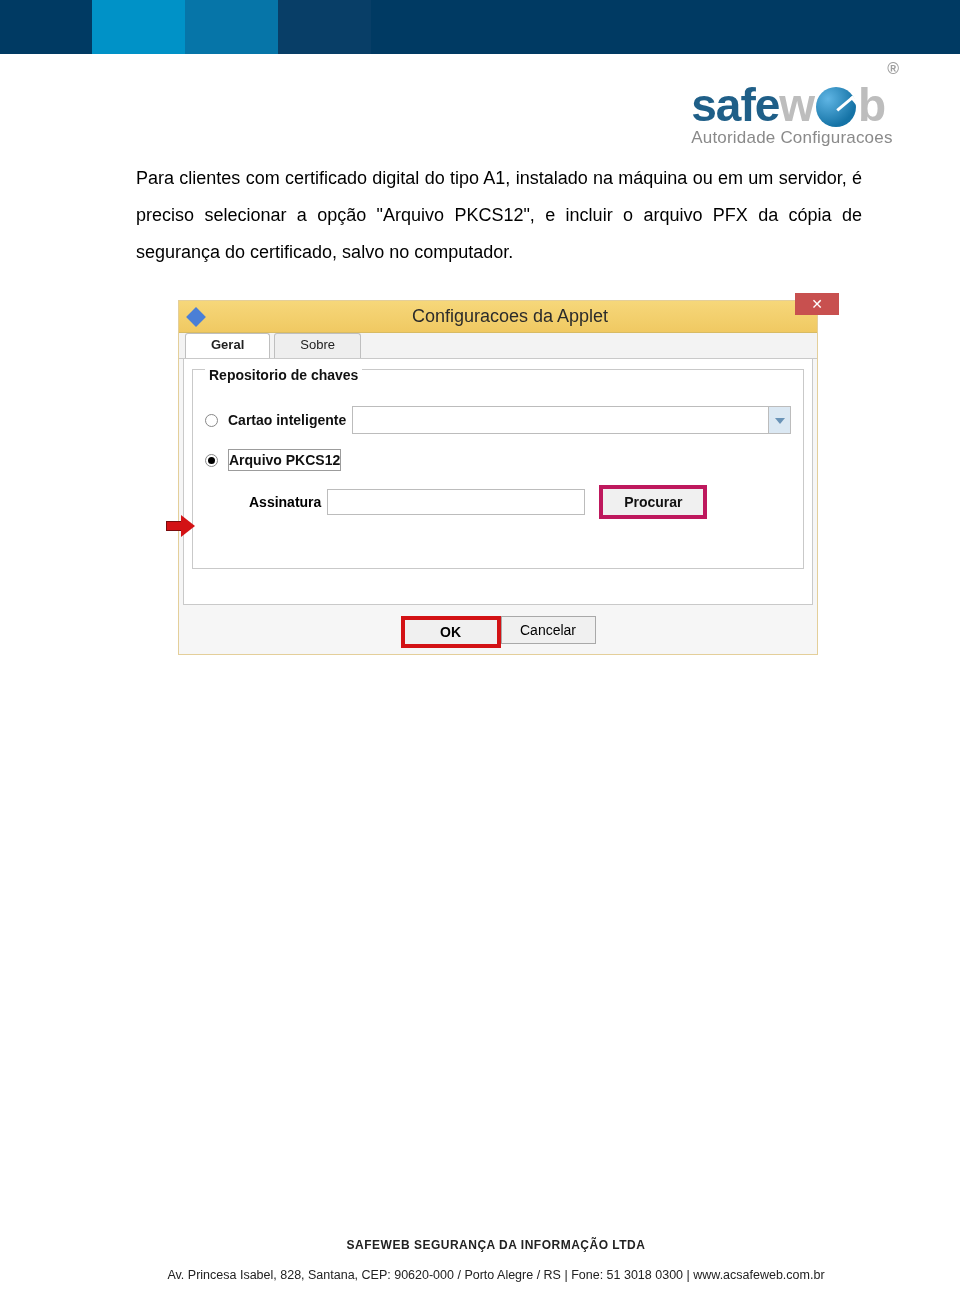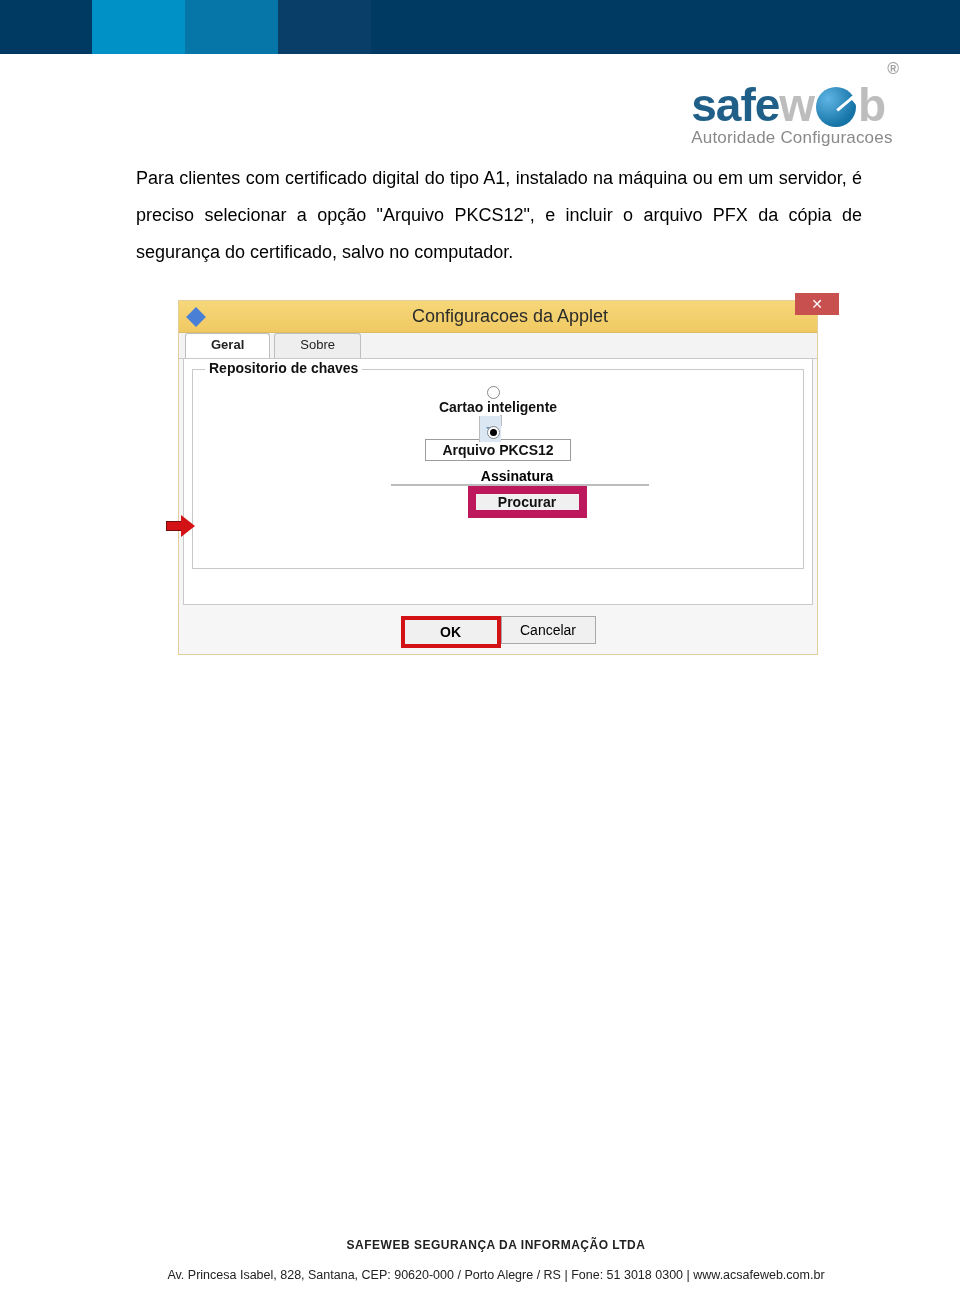--- a/index.html
+++ b/index.html
@@ -49,44 +49,44 @@
   .tab { border:1px solid #bfbfbf; border-bottom:none; background:#fff;
          padding:3px 25px; margin-right:4px; border-radius:3px 3px 0 0;
          font-size:13px; font-weight:600; color:#222; }
   .tab.inactive { background:#eee; font-weight:500; }
 
   .tab-body { background:#fff; border:1px solid #c9c9c9; border-top:none;
               margin:0 4px 4px 4px; padding:10px 8px 8px 8px; height:246px; position:relative; }
 
   .fieldset { border:1px solid #c9c9c9; padding:14px 12px 18px 12px; height:200px; }
   .legend { position:relative; top:-24px; background:#fff; display:inline-block;
-            padding:0 4px; font-weight:600; color:#111; font-size:14px; }
+            padding:7px 4px; font-weight:600; color:#111; font-size:14px; }
   .fieldset-inner { margin-top:-14px; }
 
-  .row { display:flex; align-items:center; height:40px;flex-direction:column; }
+  .row { display:flex; align-items:center; height:40px; }
   .radio { width:13px; height:13px; border:1px solid #888; border-radius:50%;
            margin-right:10px; display:inline-block; position:relative; background:#fff; }
   .radio.sel::after { content:""; position:absolute; left:2px; top:2px; width:7px; height:7px;
                       background:#000; border-radius:50%; }
   .rlabel { font-weight:600; color:#111; font-size:14px; }
 
   .combo { flex:1; height:28px; border:1px solid #bcbcbc; background:#fff; margin-left:6px;
            position:relative; }
   .combo-btn { position:absolute; right:0; top:0; width:22px; height:26px;
                background:#dbe8f3; border-left:1px solid #bcbcbc; }
   .combo-btn::after{ content:""; position:absolute; left:6px; top:11px;
                border-left:5px solid transparent; border-right:5px solid transparent;
                border-top:6px solid #6a93b7; }
 
-  .pkcs-box { border:1px solid #9c9c9c; padding:0 16px; height:22px; display:inline-flex; align-items:center; }
+  .pkcs-box { border:1px solid #9c9c9c; padding:0 0; height:22px; display:inline-flex; align-items:center; }
 
   .sign-row { margin-left:44px; margin-top:2px; }
   .sign-label { font-weight:600; margin-right:6px; }
   .sign-input { width:258px; height:26px; border:1px solid #bcbcbc; background:#fff; }
-  .procurar { width:119px; height:34px; border:8px solid #be185d; background:#f0f0f0;
+  .procurar { width:108px; height:34px; border:4px solid #be185d; background:#f0f0f0;
               margin-left:14px; font-weight:600; color:#111; display:flex; align-items:center; justify-content:center; }
 
   .red-arrow { position:absolute; left:-18px; top:156px; width:30px; height:22px; }
   .red-arrow .shaft { position:absolute; left:0; top:6px; width:16px; height:10px; background:#d31215; border:1px solid #7a0b0d;}
   .red-arrow .head  { position:absolute; left:15px; top:0; width:0; height:0;
                       border-top:11px solid transparent; border-bottom:11px solid transparent;
                       border-left:14px solid #d31215; }
 
   .btnbar { position:absolute; left:0; right:0; bottom:6px; display:flex; justify-content:center; }
   .okbtn   { width:100px; height:32px; border:4px solid #d31215; background:#f0f0f0;

